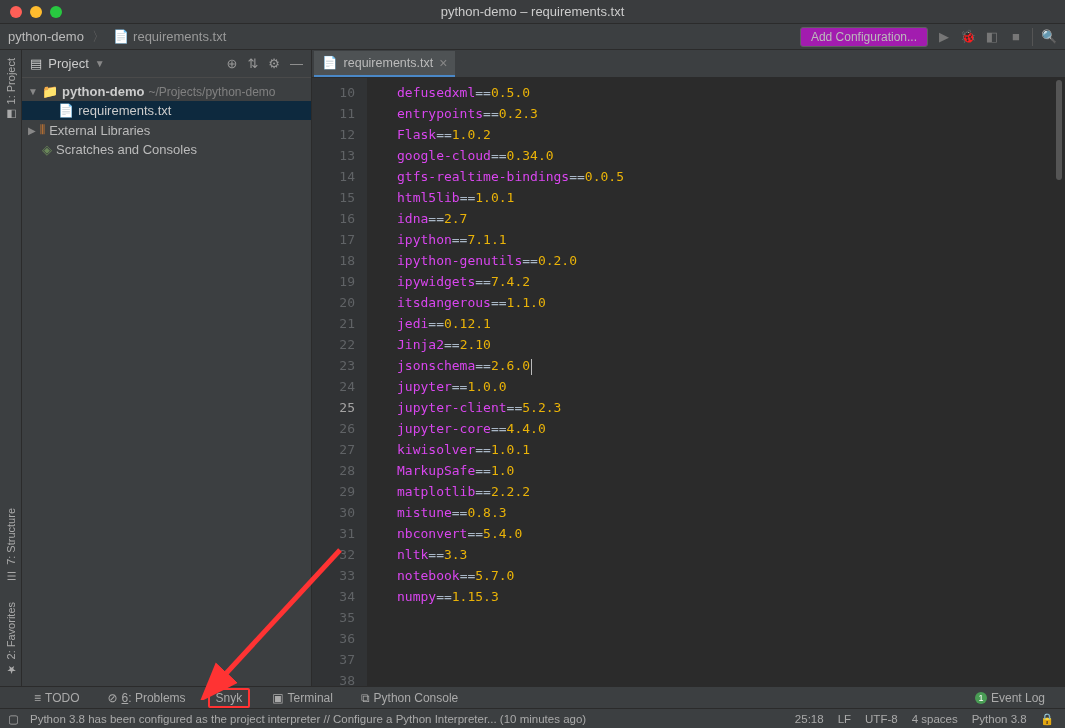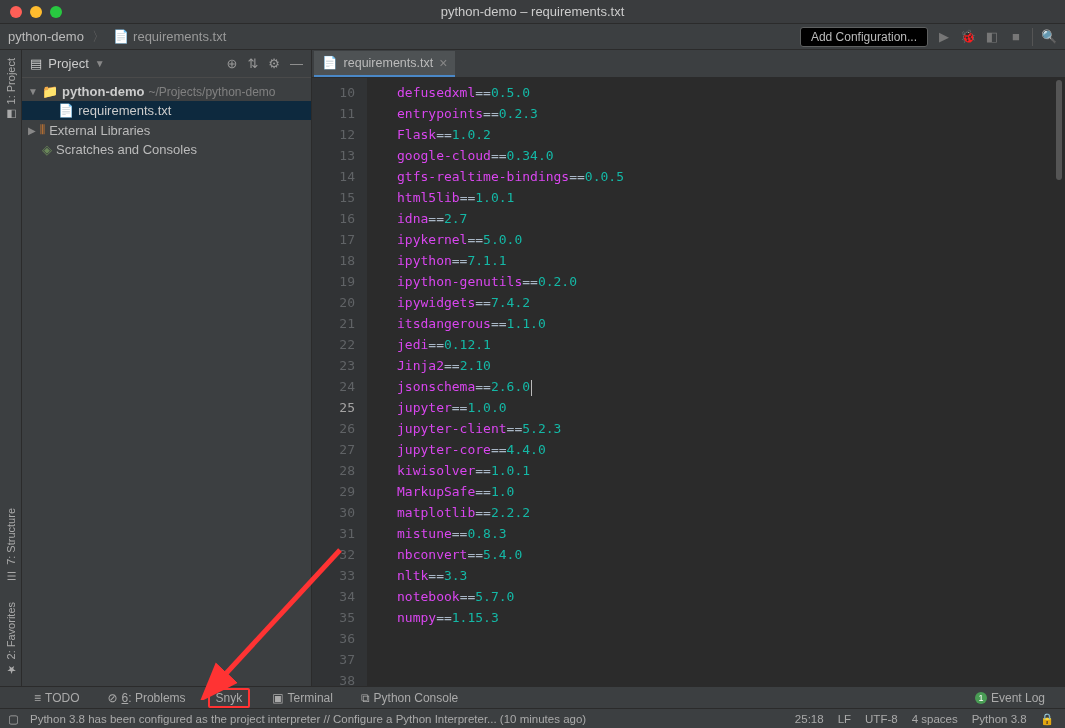--- a/index.html
+++ b/index.html
@@ -8,21 +8,21 @@
 .traffic { display:flex; gap:8px; padding-left:10px; }
 .dot { width:12px; height:12px; border-radius:50%; }
 .red { background:#ff5f57; }
 .yellow { background:#febc2e; }
 .green { background:#28c840; }
 .title-text { position:absolute; left:50%; transform:translateX(-50%); color:#ccc; font-size:13px; }
 .navbar { height:26px; background:#3c3f41; display:flex; align-items:center; padding:0 8px; border-bottom:1px solid #2b2b2b; }
 .crumb { color:#9a9a9a; display:flex; align-items:center; gap:4px; }
 .crumb-sep { color:#666; margin:0 4px; }
 .nav-right { margin-left:auto; display:flex; align-items:center; gap:8px; }
-.btn-config { background:#000000; border:1px solid #5e6060; color:#bbb; padding:2px 10px; border-radius:3px; font-size:12px; }
+.btn-config { background:#a21caf; border:1px solid #5e6060; color:#bbb; padding:2px 10px; border-radius:3px; font-size:12px; }
 .nav-icon { color:#777; width:16px; text-align:center; }
 .main { display:flex; height:calc(100% - 24px - 26px - 22px - 20px); }
 .left-gutter { width:22px; background:#3c3f41; border-right:1px solid #2b2b2b; display:flex; flex-direction:column; align-items:center; padding-top:8px; gap:20px; }
 .vtext { writing-mode:vertical-rl; transform:rotate(180deg); font-size:11px; color:#aaa; display:flex; align-items:center; gap:4px; }
 .proj-panel { width:290px; background:#3c3f41; border-right:1px solid #2b2b2b; display:flex; flex-direction:column; }
 .proj-header { height:28px; background:#3c3f41; display:flex; align-items:center; padding:0 8px; border-bottom:1px solid #4a4a4a; }
 .proj-title { display:flex; align-items:center; gap:6px; color:#ccc; font-size:13px; }
 .proj-actions { margin-left:auto; display:flex; gap:10px; color:#999; font-size:13px; }
 .tree { padding:4px 0; font-size:13px; }
 .tree-row { display:flex; align-items:center; padding:2px 6px; gap:4px; color:#bbb; }
@@ -36,21 +36,21 @@
 .tab { background:#4e5254; height:26px; display:flex; align-items:center; padding:0 8px; gap:6px; border-bottom:2px solid #4a88c7; margin-left:2px; font-size:12.5px; }
 .tab-close { color:#888; font-size:14px; }
 .off-ind { position:absolute; top:35px; right:14px; color:#888; font-size:11px; }
 .code-area { flex:1; display:flex; overflow:hidden; font-family:Menlo,Consolas,monospace; font-size:13px; line-height:21px; }
 .gutter { width:55px; background:#313335; color:#606366; text-align:right; padding:4px 12px 0 0; }
 .gutter div.hl { color:#a4a3a3; }
 .code { flex:1; padding:4px 0 0 30px; background:#2b2b2b; position:relative; }
 .code-line { white-space:pre; }
 .pkg { color:#d946ef; }
 .eq { color:#a9b7c6; }
-.ver { color:#14b8a6;text-align:center; }
+.ver { color:#eab308;text-align:center; }
 .cursor { display:inline-block; width:1px; height:16px; background:#bbb; vertical-align:middle; margin-left:1px; }
 .scrollbar { position:absolute; right:3px; top:30px; width:6px; height:100px; background:#555; border-radius:3px; }
 .bottom-tabs { height:22px; background:#3c3f41; border-top:1px solid #2b2b2b; display:flex; align-items:center; padding:0 20px 0 28px; gap:16px; font-size:12px; color:#aaa; }
 .btab { display:flex; align-items:center; gap:4px; padding:2px 6px; }
 .btab.snyk { border:2px solid #ff3333; border-radius:2px; padding:1px 6px; }
 .evt { margin-left:auto; display:flex; align-items:center; gap:4px; }
 .evt-dot { width:12px; height:12px; background:#499c54; border-radius:50%; display:flex; align-items:center; justify-content:center; color:#fff; font-size:9px; }
 .status { height:20px; background:#3c3f41; border-top:1px solid #2b2b2b; display:flex; align-items:center; padding:0 10px 0 30px; font-size:11.5px; color:#aaa; gap:14px; }
 .status-msg { flex:1; }
 .lock { color:#888; }
@@ -182,21 +182,20 @@
           <div>38</div>
         </div>
       <div class="code" id="code">
           <div class="code-line"><span class="pkg">defusedxml</span><span class="eq">==</span><span class="ver">0.5.0</span></div>
           <div class="code-line"><span class="pkg">entrypoints</span><span class="eq">==</span><span class="ver">0.2.3</span></div>
           <div class="code-line"><span class="pkg">Flask</span><span class="eq">==</span><span class="ver">1.0.2</span></div>
           <div class="code-line"><span class="pkg">google-cloud</span><span class="eq">==</span><span class="ver">0.34.0</span></div>
           <div class="code-line"><span class="pkg">gtfs-realtime-bindings</span><span class="eq">==</span><span class="ver">0.0.5</span></div>
           <div class="code-line"><span class="pkg">html5lib</span><span class="eq">==</span><span class="ver">1.0.1</span></div>
           <div class="code-line"><span class="pkg">idna</span><span class="eq">==</span><span class="ver">2.7</span></div>
-          <div class="code-line"><span class="pkg">ipykernel</span><span class="eq">==</span><span class="ver">5.0.0</span></div>
           <div class="code-line"><span class="pkg">ipython</span><span class="eq">==</span><span class="ver">7.1.1</span></div>
           <div class="code-line"><span class="pkg">ipython-genutils</span><span class="eq">==</span><span class="ver">0.2.0</span></div>
           <div class="code-line"><span class="pkg">ipywidgets</span><span class="eq">==</span><span class="ver">7.4.2</span></div>
           <div class="code-line"><span class="pkg">itsdangerous</span><span class="eq">==</span><span class="ver">1.1.0</span></div>
           <div class="code-line"><span class="pkg">jedi</span><span class="eq">==</span><span class="ver">0.12.1</span></div>
           <div class="code-line"><span class="pkg">Jinja2</span><span class="eq">==</span><span class="ver">2.10</span></div>
           <div class="code-line"><span class="pkg">jsonschema</span><span class="eq">==</span><span class="ver">2.6.0</span><span class="cursor"></span></div>
           <div class="code-line"><span class="pkg">jupyter</span><span class="eq">==</span><span class="ver">1.0.0</span></div>
           <div class="code-line"><span class="pkg">jupyter-client</span><span class="eq">==</span><span class="ver">5.2.3</span></div>
           <div class="code-line"><span class="pkg">jupyter-core</span><span class="eq">==</span><span class="ver">4.4.0</span></div>

